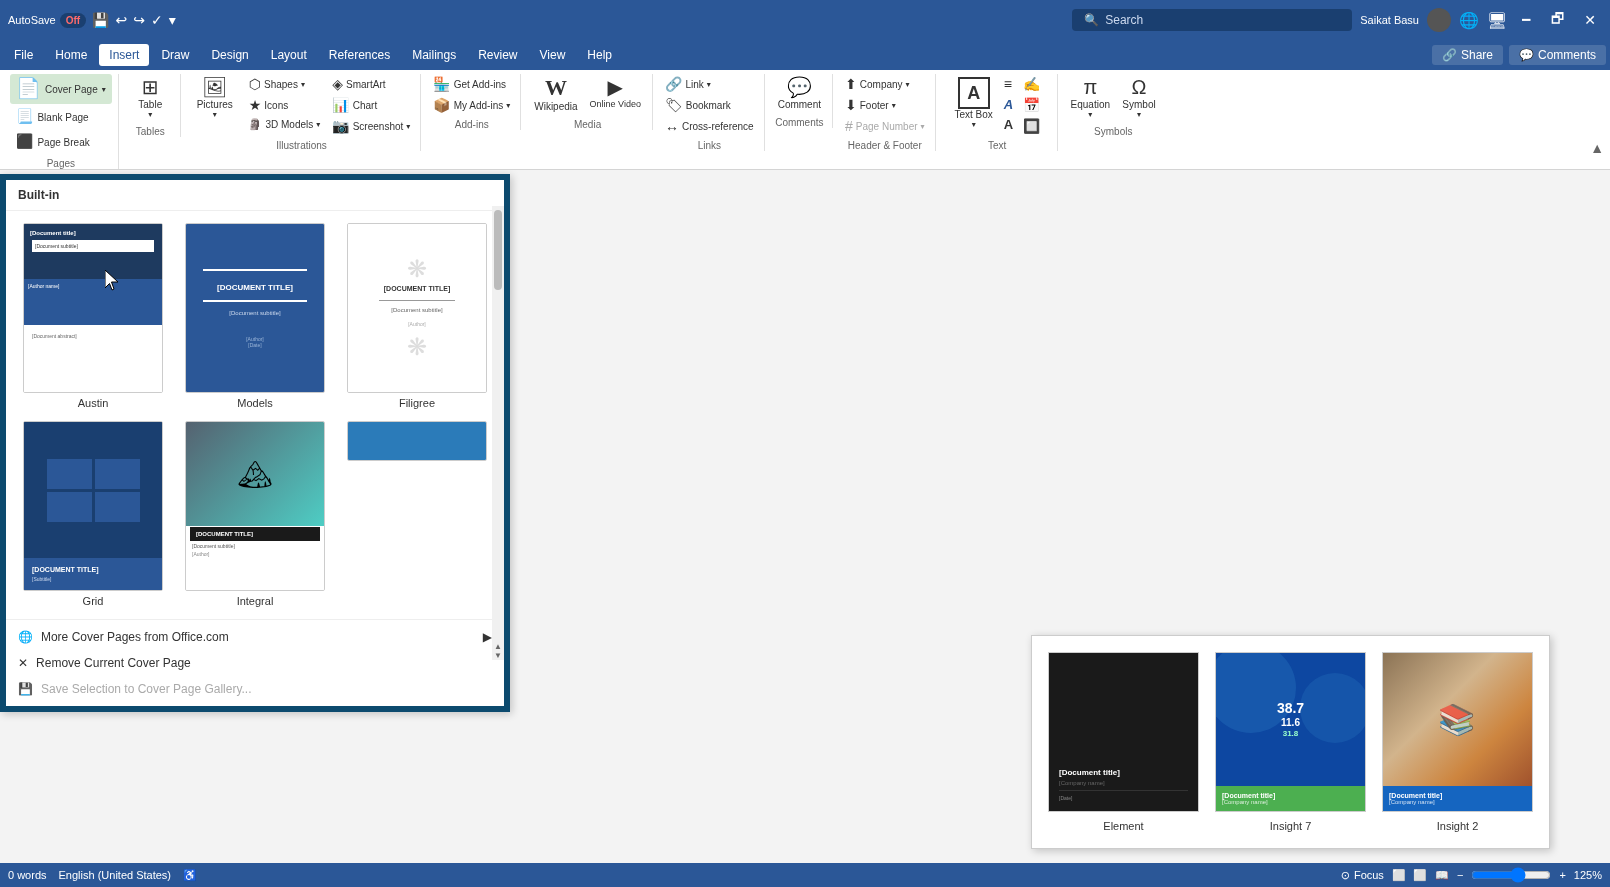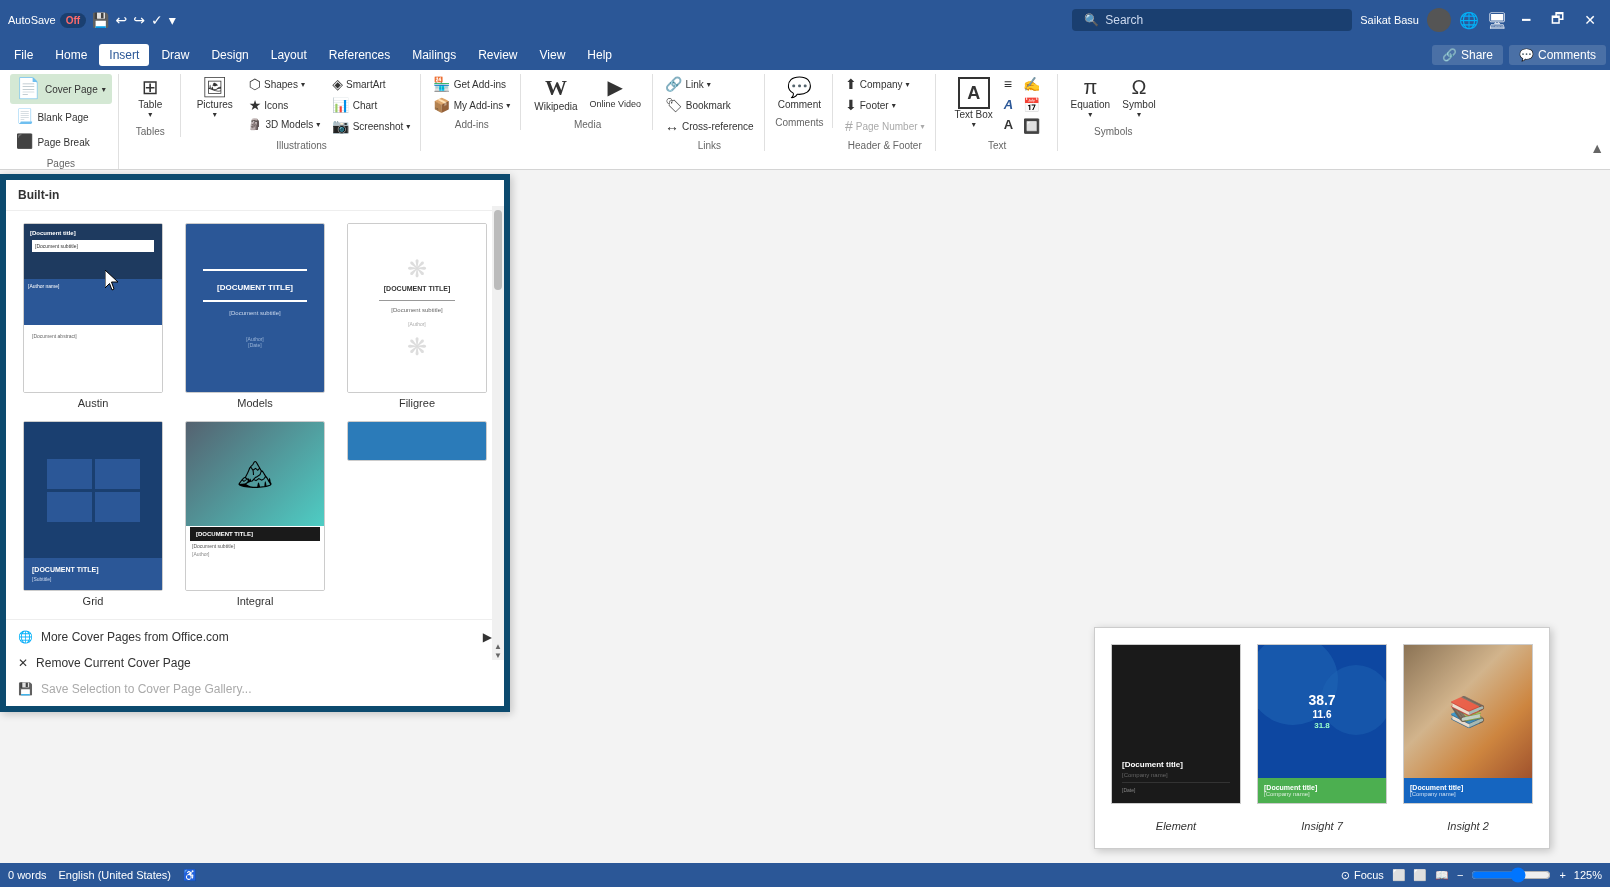--- a/index.html
+++ b/index.html
@@ -224,31 +224,30 @@
       gap: 16px;
       z-index: 50;
     }
     .insight-item {
       display: flex;
       flex-direction: column;
       align-items: center;
       cursor: pointer;
     }
     .insight-thumb {
-      width: 130px;
+      width: 151px;
       height: 160px;
       border: 1px solid #ccc;
       overflow: hidden;
       position: relative;
     }
     .insight-name {
       font-size: 11px;
-      margin-top: 16px;
+      margin-top: 8px;
       color: #333;
-      font-style: italic;
     }
 
     
     .cursor {
       position: absolute;
       top: 106px;
       left: 70px;
       font-size: 20px;
       pointer-events: none;
       z-index: 200;

